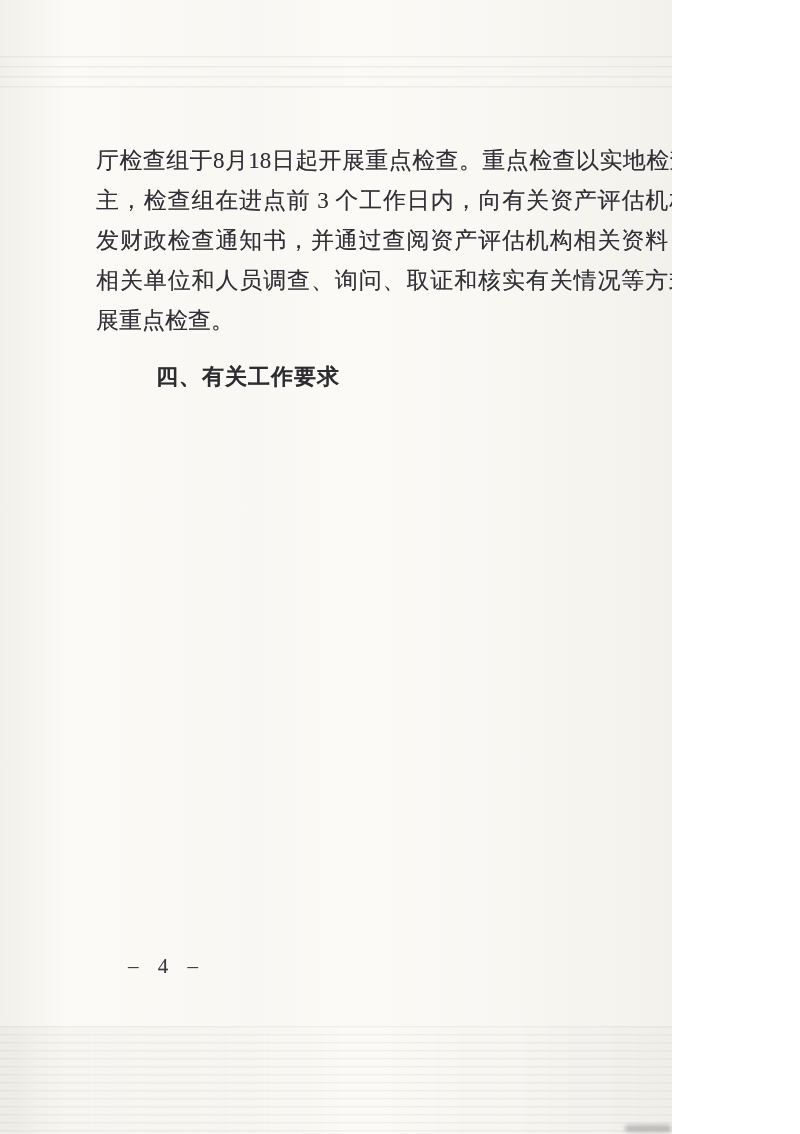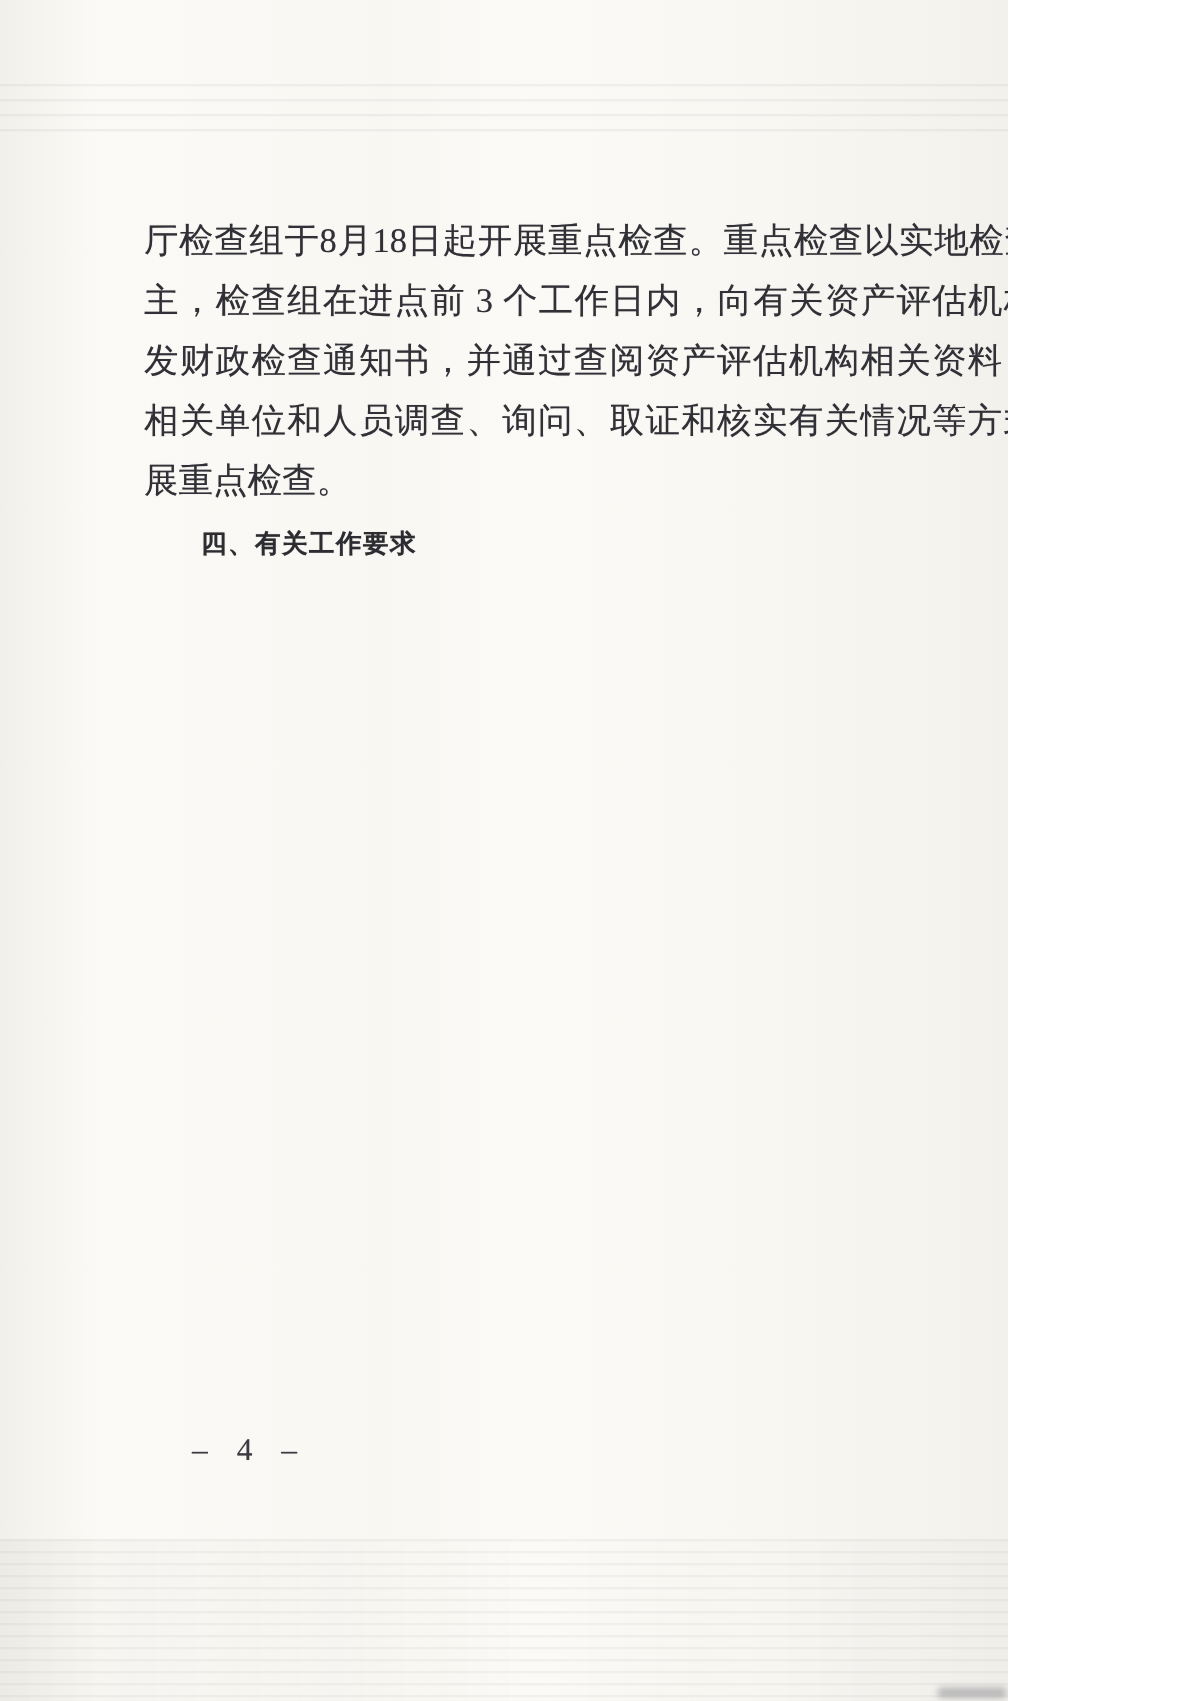--- a/index.html
+++ b/index.html
@@ -88,25 +88,25 @@
     text-shadow: 0 0 0.5px rgba(55,55,60,0.45);
   }
   .content p {
     margin: 0;
     text-indent: 2em;
   }
   .content p.continuation {
     text-indent: 0;
   }
   .section-heading {
-    margin: 4px;
+    margin: 16px;
     text-indent: 2em;
-    font-family: Liberation Mono, monospace;
+    font-family: Liberation Serif, serif;
     font-weight: 700;
-    font-size: 17px;
+    font-size: 22px;
     line-height: 40px;
     letter-spacing: 1px;
     color: #2c2c31;
   }
   .lead {
     font-weight: 700;
     letter-spacing: 0.5px;
   }
   .page-number {
     position: absolute;

